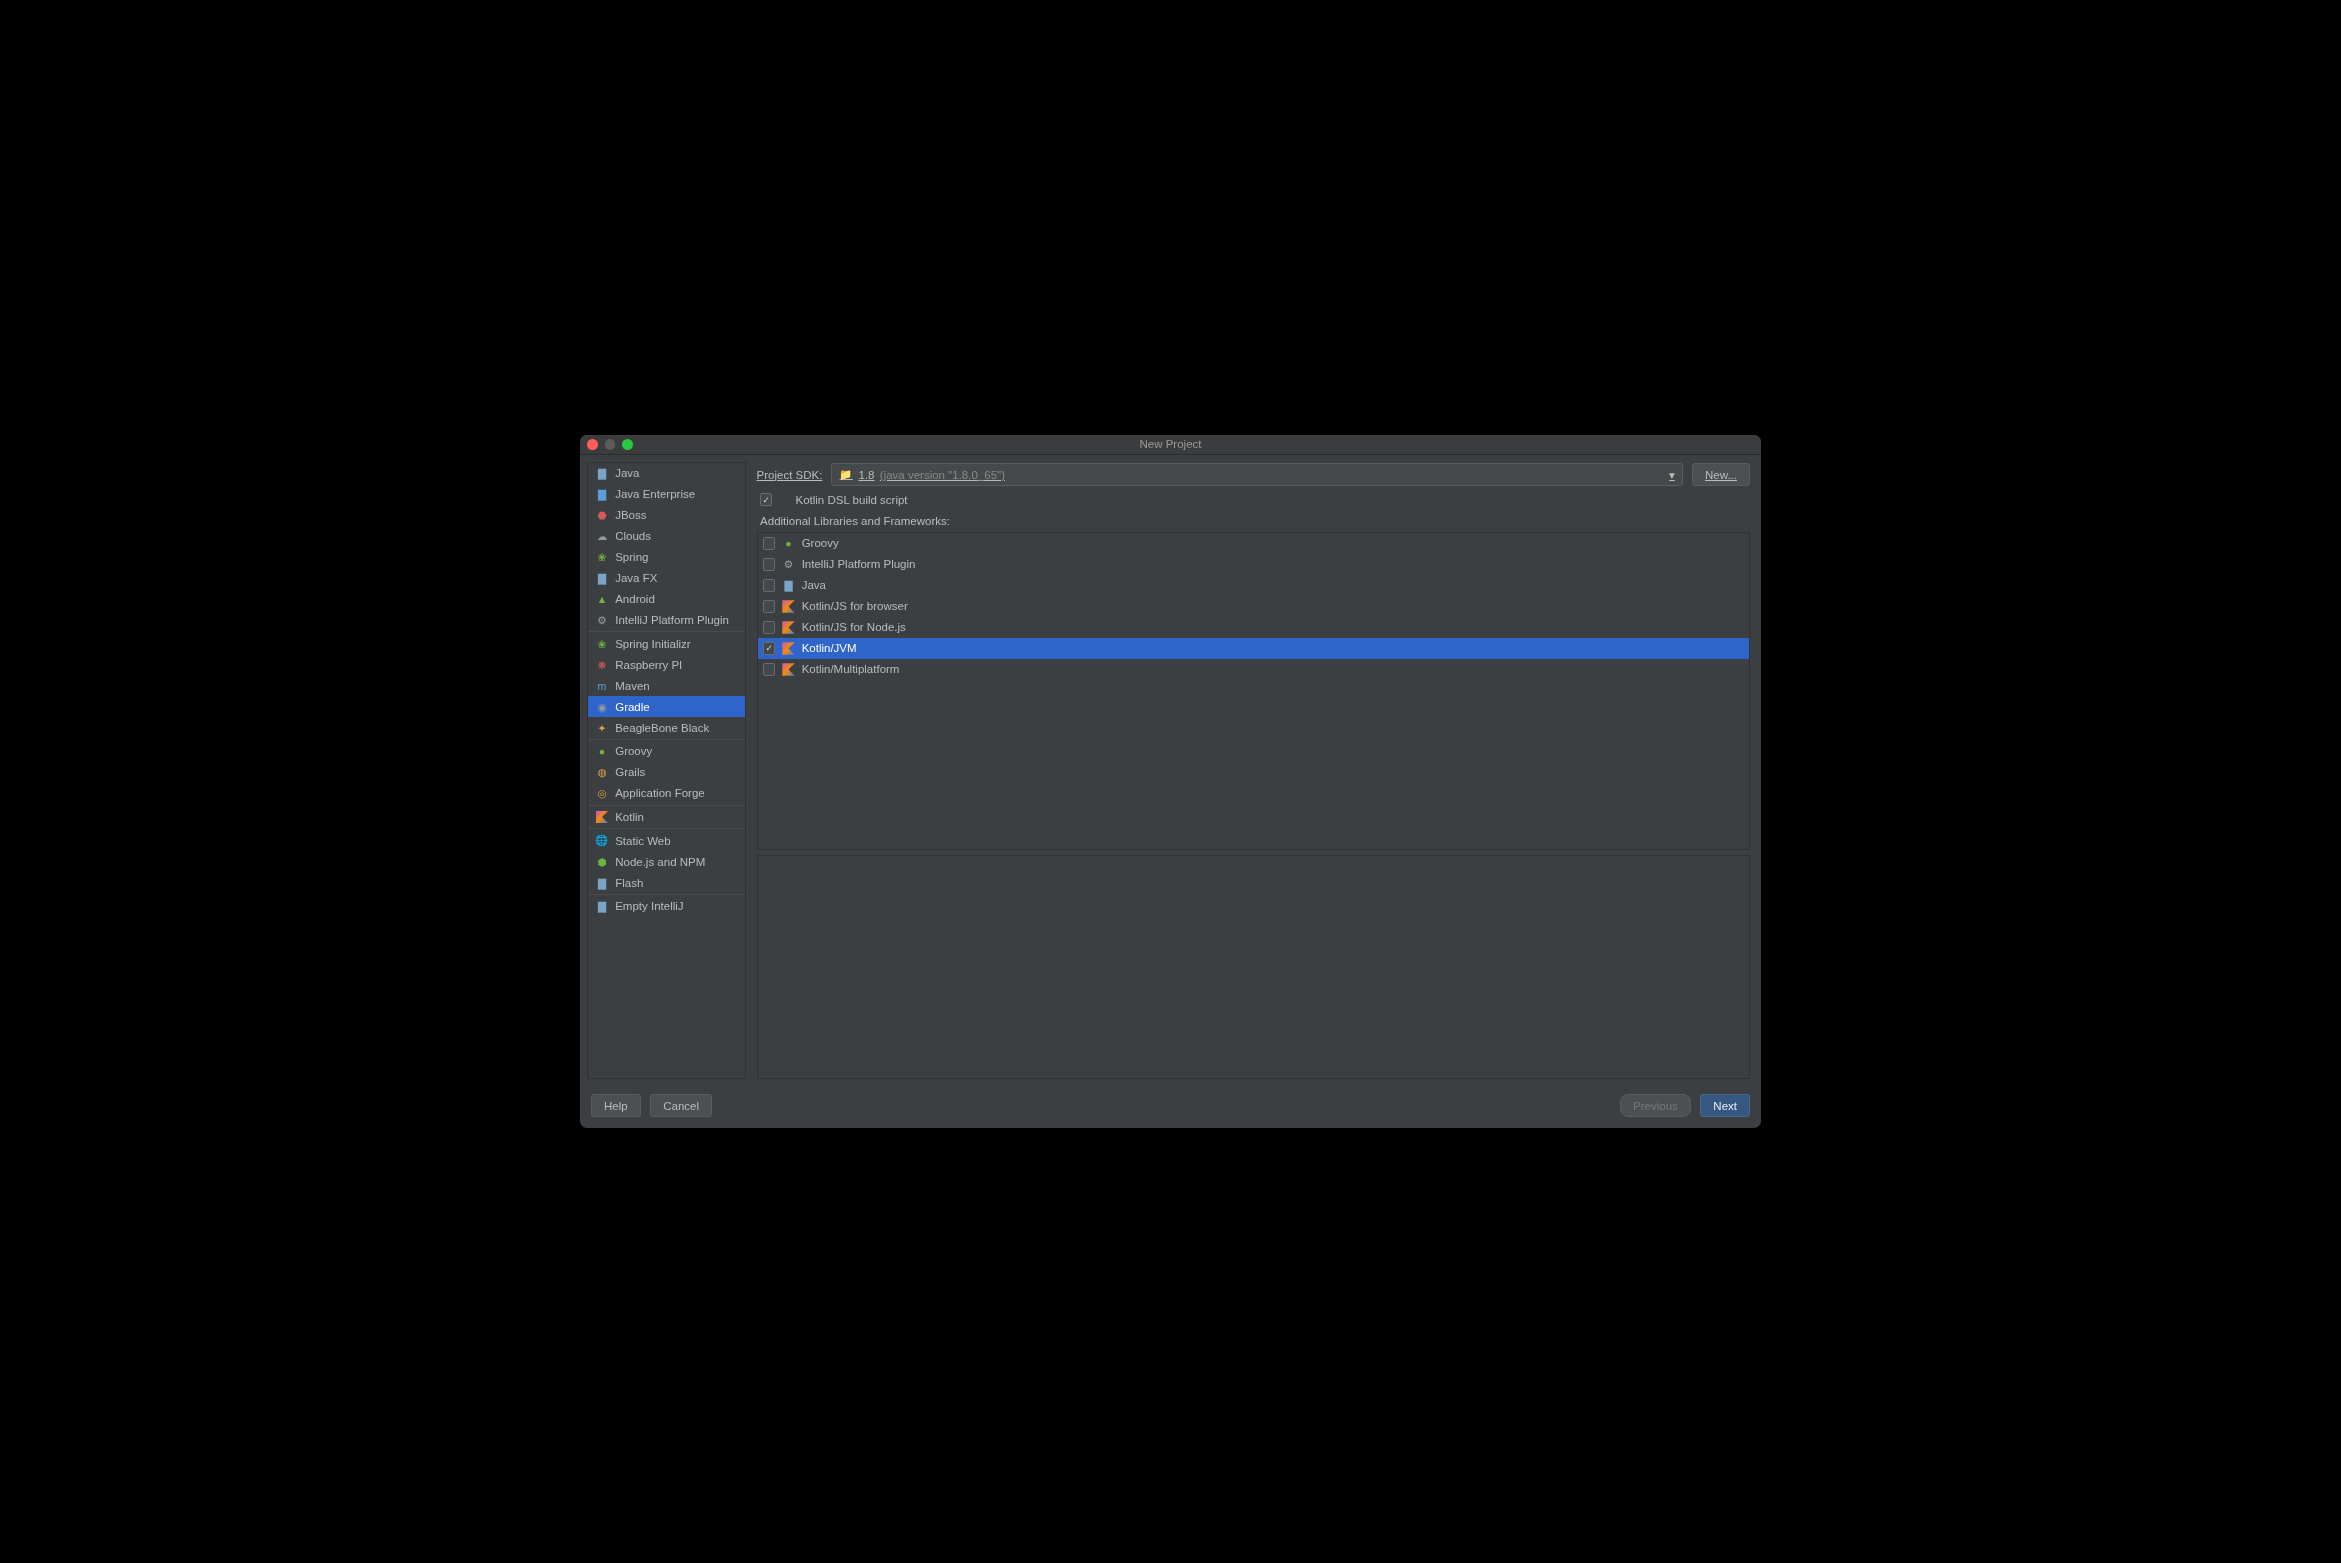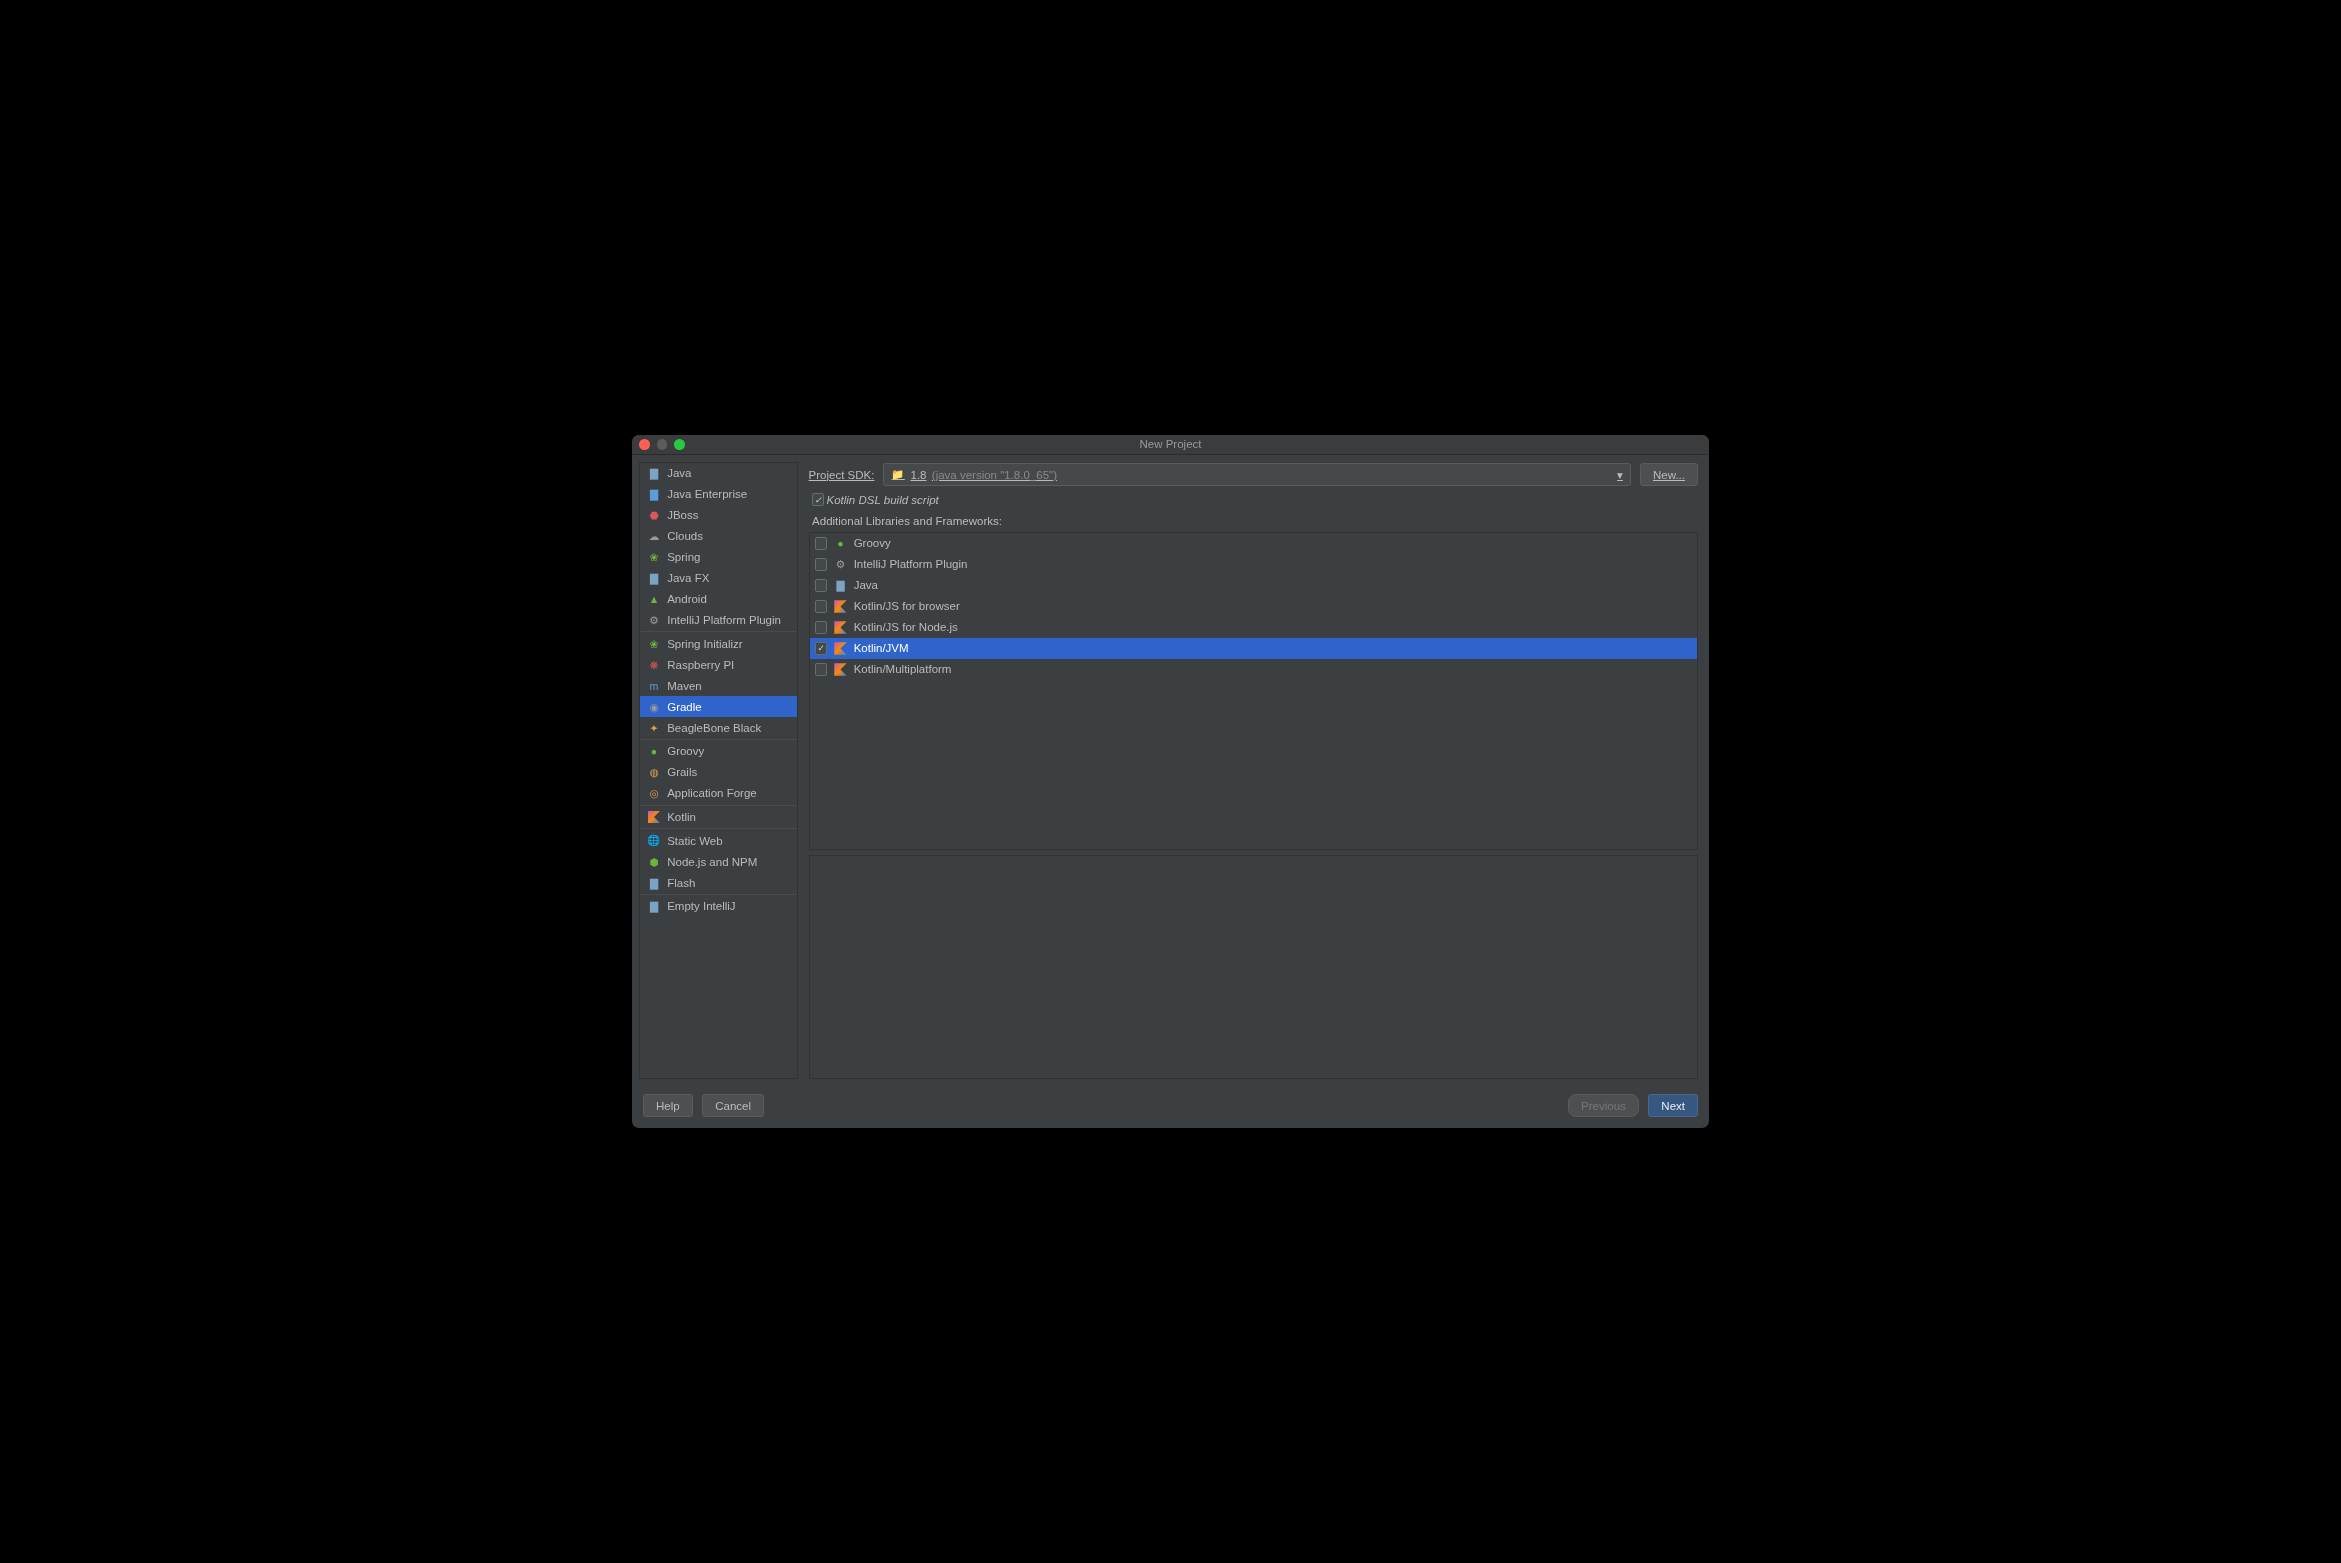--- a/index.html
+++ b/index.html
@@ -7,21 +7,21 @@
     background: #000;
     font-family: -apple-system, "Helvetica Neue", Arial, sans-serif;
     font-size: 11.5px;
     color: #bbbbbb;
     display: flex;
     align-items: center;
     justify-content: center;
     min-height: 100vh;
   }
   .window {
-    width: 1077px;
+    width: 1181px;
     height: 693px;
     background: #3c3f41;
     border-radius: 7px;
     display: flex;
     flex-direction: column;
     overflow: hidden;
     box-shadow: 0 8.8px 35px rgba(0,0,0,0.6);
   }
   .titlebar {
     height: 19.5px;
@@ -137,23 +137,22 @@
   }
   .btn.primary {
     background: #365880;
     border-color: #4a688c;
     color: #e6edf5;
   }
   .btn.disabled { color: #777; border-radius: 8px; }
   .chk-row {
     display: flex;
     align-items: center;
-    gap: 2px;
+    gap: 23px;
     padding: 1.8px 3.5px;
-    font-style: italic;
   }
   .chk {
     width: 12.4px; height: 12.4px;
     border: 0.9px solid #6a6d6e;
     border-radius: 1.8px;
     background: #43494a;
     display: inline-flex;
     align-items: center;
     justify-content: center;
     font-size: 8.8px;

